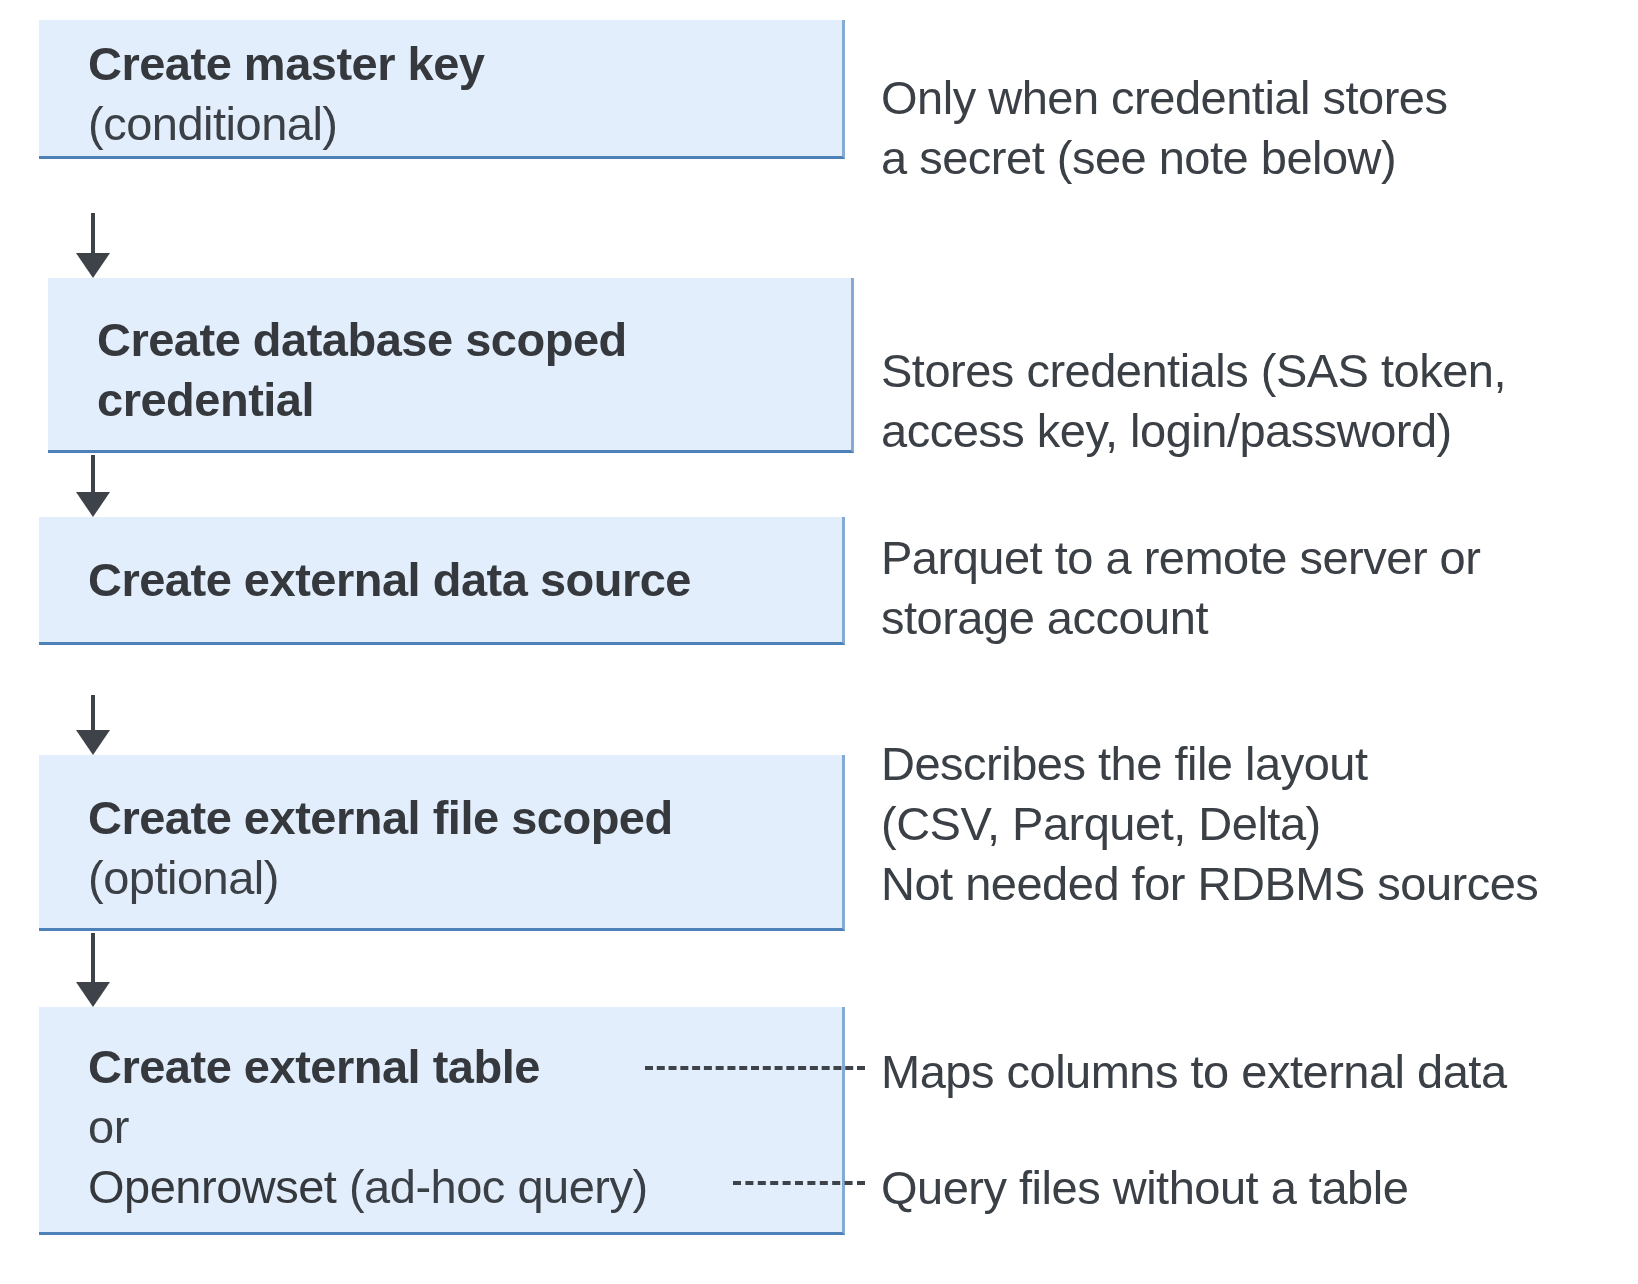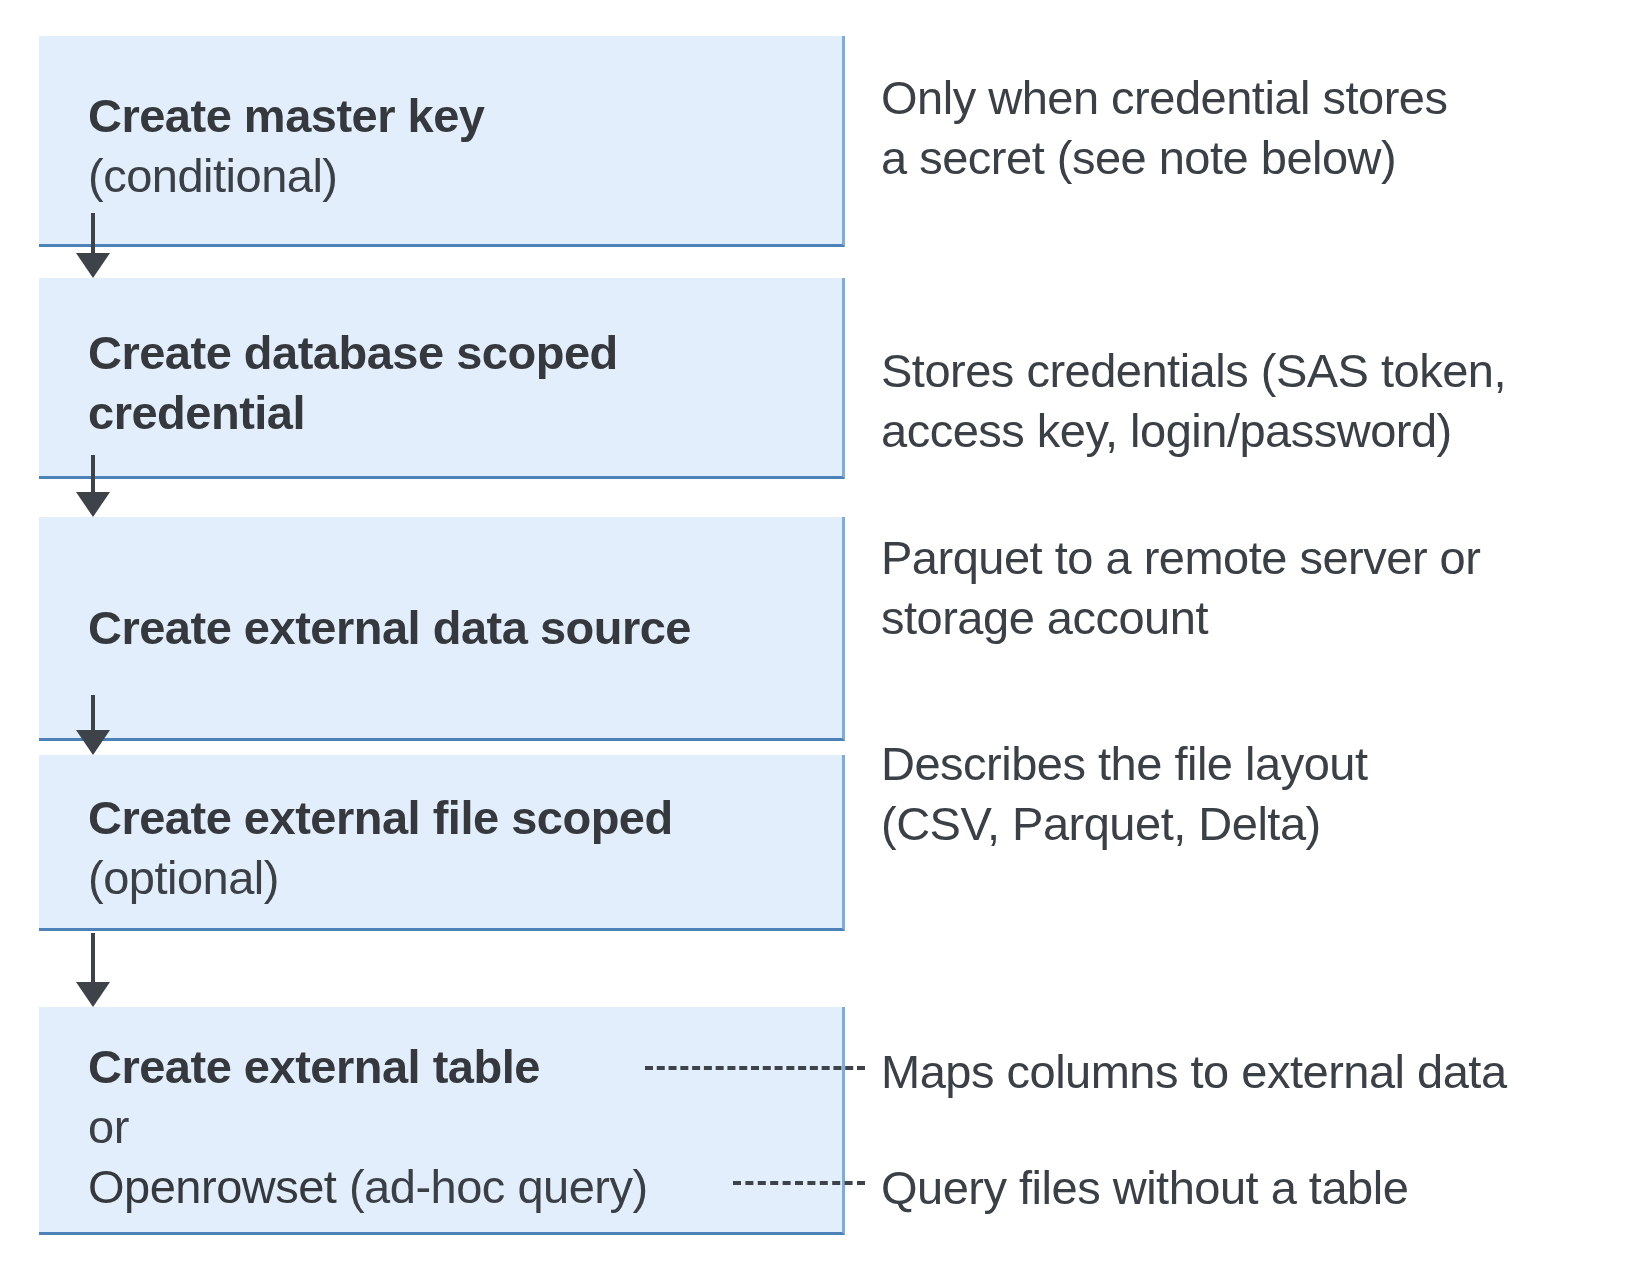--- a/index.html
+++ b/index.html
@@ -74,41 +74,41 @@
     position: absolute;
     height: 0;
     border-top: 4px dashed #3e434a;
   }
 </style>
 </head>
 <body>
 
 <div class="canvas">
 
-  <div class="step-box" style="top:36px; height:211px;">
+  <div class="step-box" style="top:20px; height:139px;">
     <div class="box-line box-line--bold">Create master key</div>
     <div class="box-line box-line--regular">(conditional)</div>
   </div>
 
   <div class="flow-arrow" style="top:213px; height:65px;">
     <div class="shaft" style="height:42px;"></div>
     <div class="head"></div>
   </div>
 
-  <div class="step-box" style="top:278px; height:201px;">
+  <div class="step-box" style="top:278px; height:175px;margin-left:9px;">
     <div class="box-line box-line--bold">Create database scoped</div>
     <div class="box-line box-line--bold">credential</div>
   </div>
 
   <div class="flow-arrow" style="top:455px; height:62px;">
     <div class="shaft" style="height:39px;"></div>
     <div class="head"></div>
   </div>
 
-  <div class="step-box step-box--single" style="top:517px; height:224px;">
+  <div class="step-box step-box--single" style="top:517px; height:128px;">
     <div class="box-line box-line--bold">Create external data source</div>
   </div>
 
   <div class="flow-arrow" style="top:695px; height:60px;">
     <div class="shaft" style="height:37px;"></div>
     <div class="head"></div>
   </div>
 
   <div class="step-box" style="top:755px; height:176px;">
     <div class="box-line box-line--bold">Create external file scoped</div>
@@ -140,20 +140,21 @@
   </div>
 
   <div class="annotation" style="top:528px;">
     <div>Parquet to a remote server or</div>
     <div>storage account</div>
   </div>
 
   <div class="annotation" style="top:734px;">
     <div>Describes the file layout</div>
     <div>(CSV, Parquet, Delta)</div>
+    <div>Not needed for RDBMS sources</div>
   </div>
 
   <div class="annotation" style="top:1042px;">
     <div>Maps columns to external data</div>
   </div>
 
   <div class="annotation" style="top:1158px;">
     <div>Query files without a table</div>
   </div>
 

